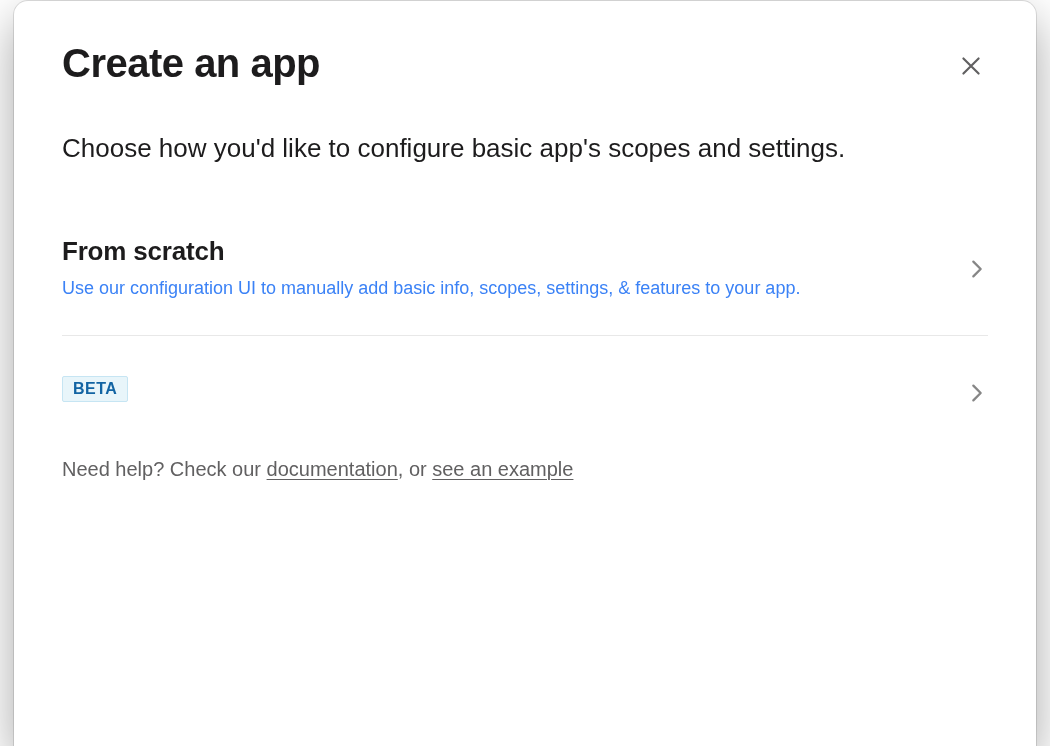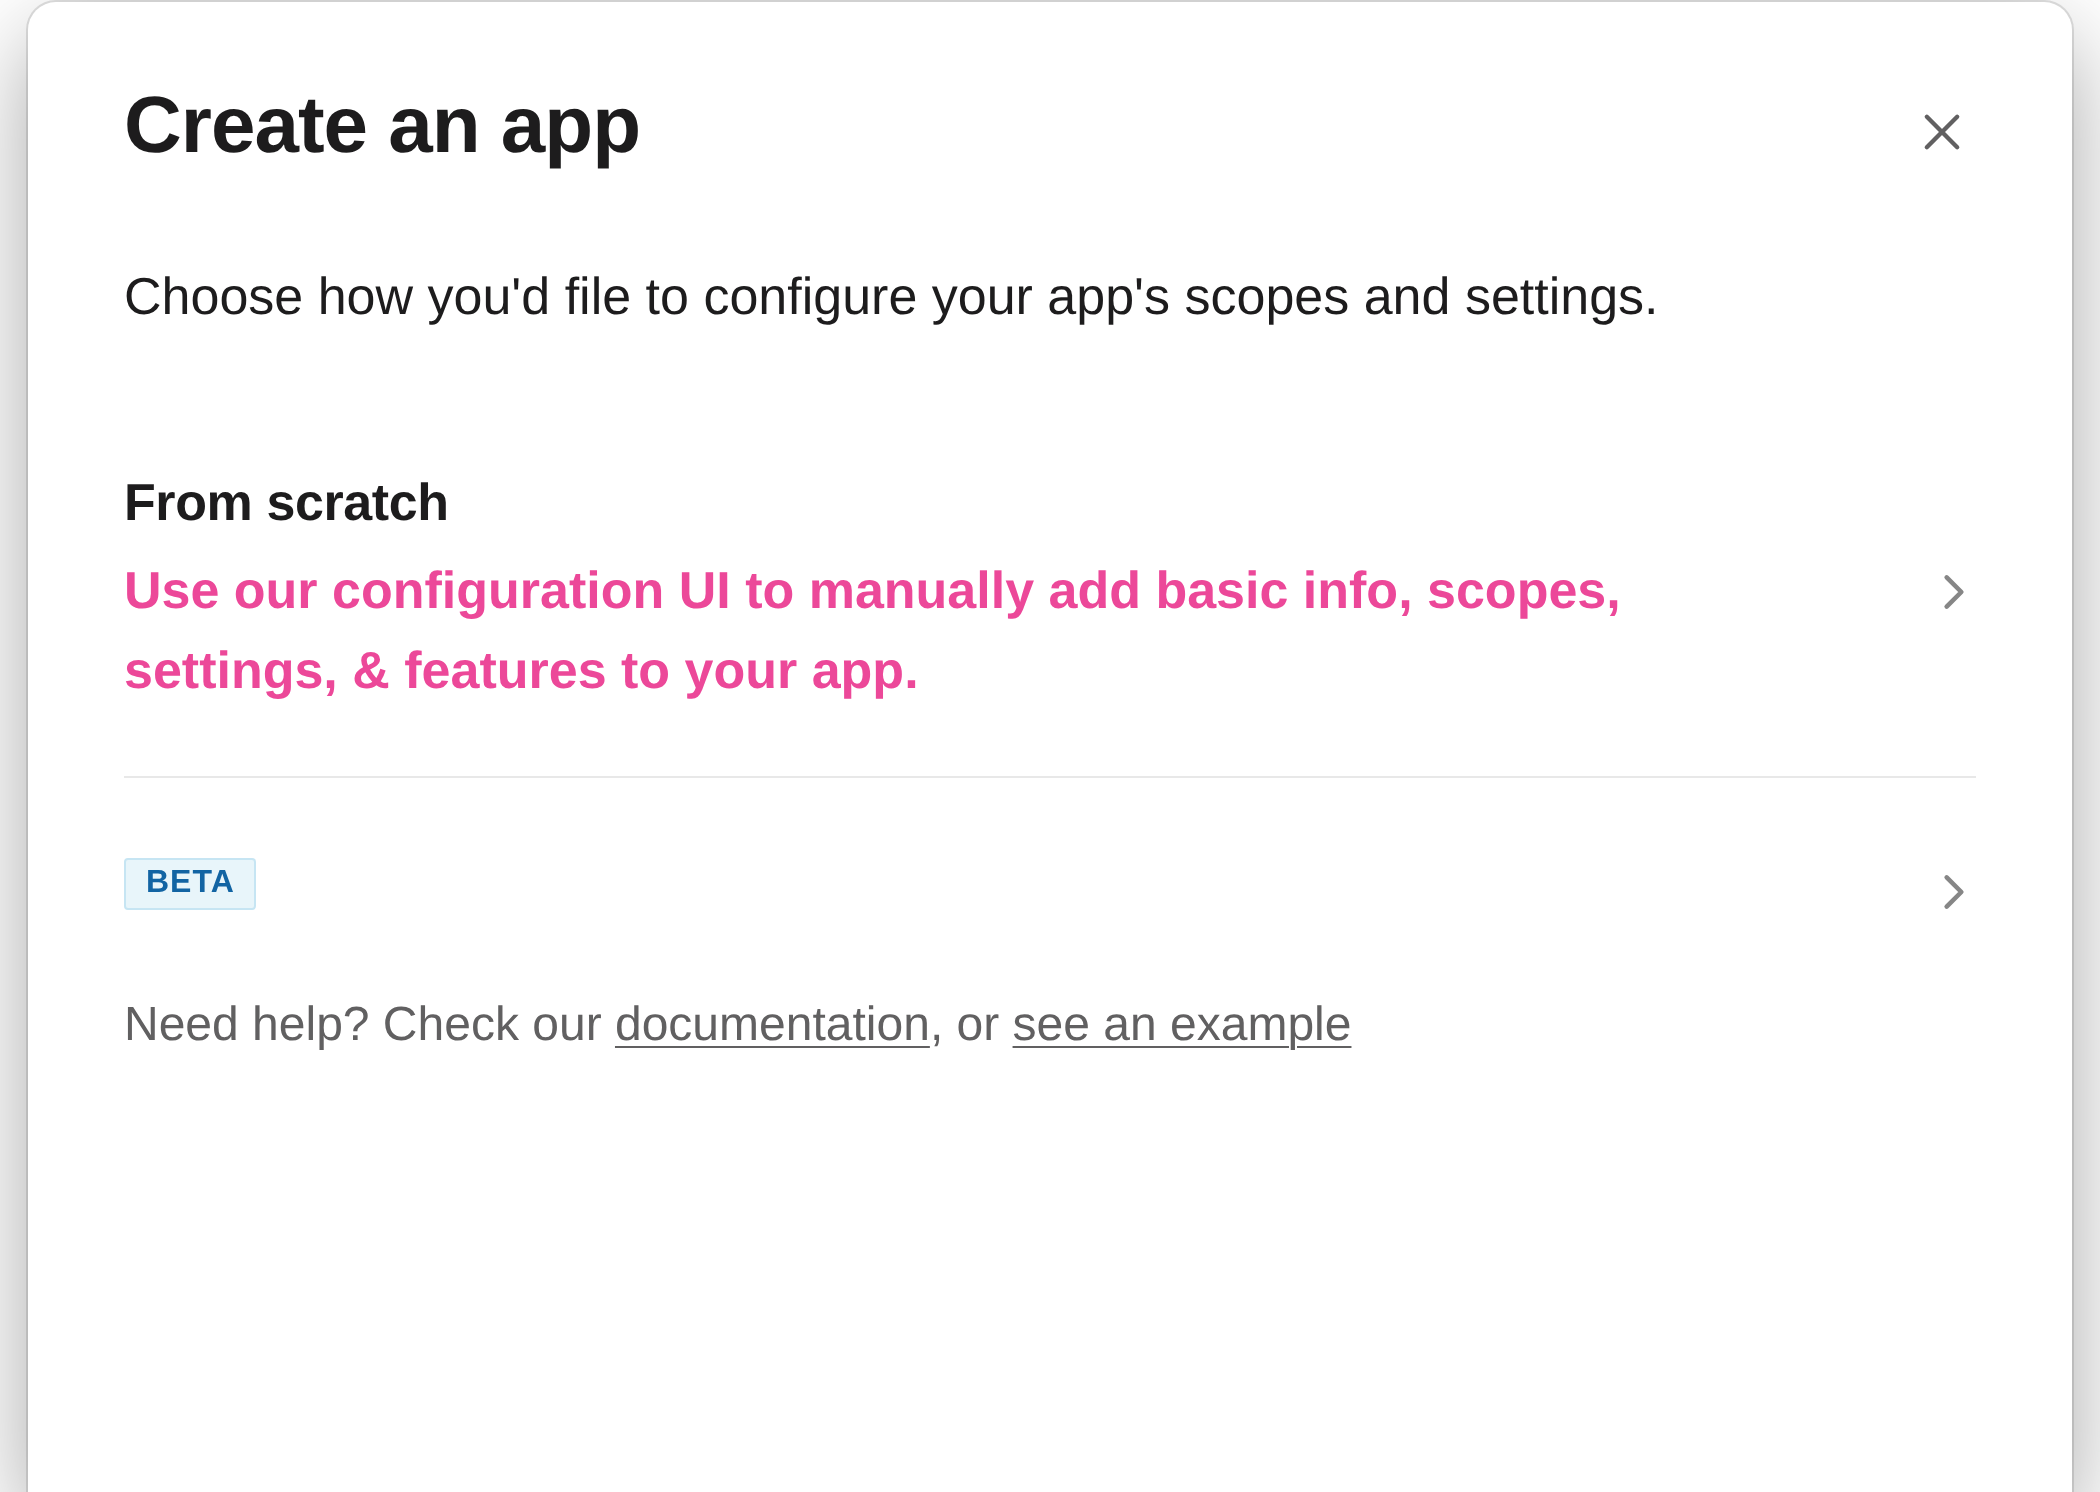--- a/index.html
+++ b/index.html
@@ -120,45 +120,46 @@
       color: #1264a3;
       font-size: 16px;
       font-weight: 700;
       padding: 3px 10px;
       border-radius: 2px;
       letter-spacing: 0.5px;
       border: 1px solid #c6e5f3;
     }
 
     .option-description {
-      font-size: 26px;
-      color: #ec4899;
+      font-size: 18px;
+      color: #3b82f6;
       line-height: 1.55;
-      font-weight: 700;
+      font-weight: 400;
       max-width: 800px;
     }
 
     .chevron {
       flex-shrink: 0;
       display: flex;
       align-items: center;
     }
 
     .chevron svg {
       width: 22px;
       height: 22px;
       stroke: #868686;
       stroke-width: 2.5;
       fill: none;
     }
 
     .help-text {
-      font-size: 24px;
+      font-size: 20px;
       color: #616061;
       line-height: 1.5;
+      margin-top: 12px;
     }
 
     .help-link {
       color: #616061;
       text-decoration: underline;
       text-decoration-thickness: 1px;
       text-underline-offset: 3px;
       cursor: pointer;
     }
   </style>
@@ -170,21 +171,21 @@
 <div class="modal">
   <div class="modal-header">
     <h1 class="modal-title">Create an app</h1>
     <button class="close-button">
       <svg viewBox="0 0 24 24" fill="none">
         <path d="M5 5 L19 19 M19 5 L5 19" stroke-linecap="round"></path>
       </svg>
     </button>
   </div>
 
-  <p class="modal-subtitle">Choose how you'd file to configure your app's scopes and settings.</p>
+  <p class="modal-subtitle">Choose how you'd like to configure basic app's scopes and settings.</p>
 
   <div class="option-list">
 
     <div class="option-item first">
       <div class="option-content">
         <div class="option-title-row">
           <span class="option-title">From scratch</span>
         </div>
         <p class="option-description">Use our configuration UI to manually add basic info, scopes, settings, &amp; features to your app.</p>
       </div>

